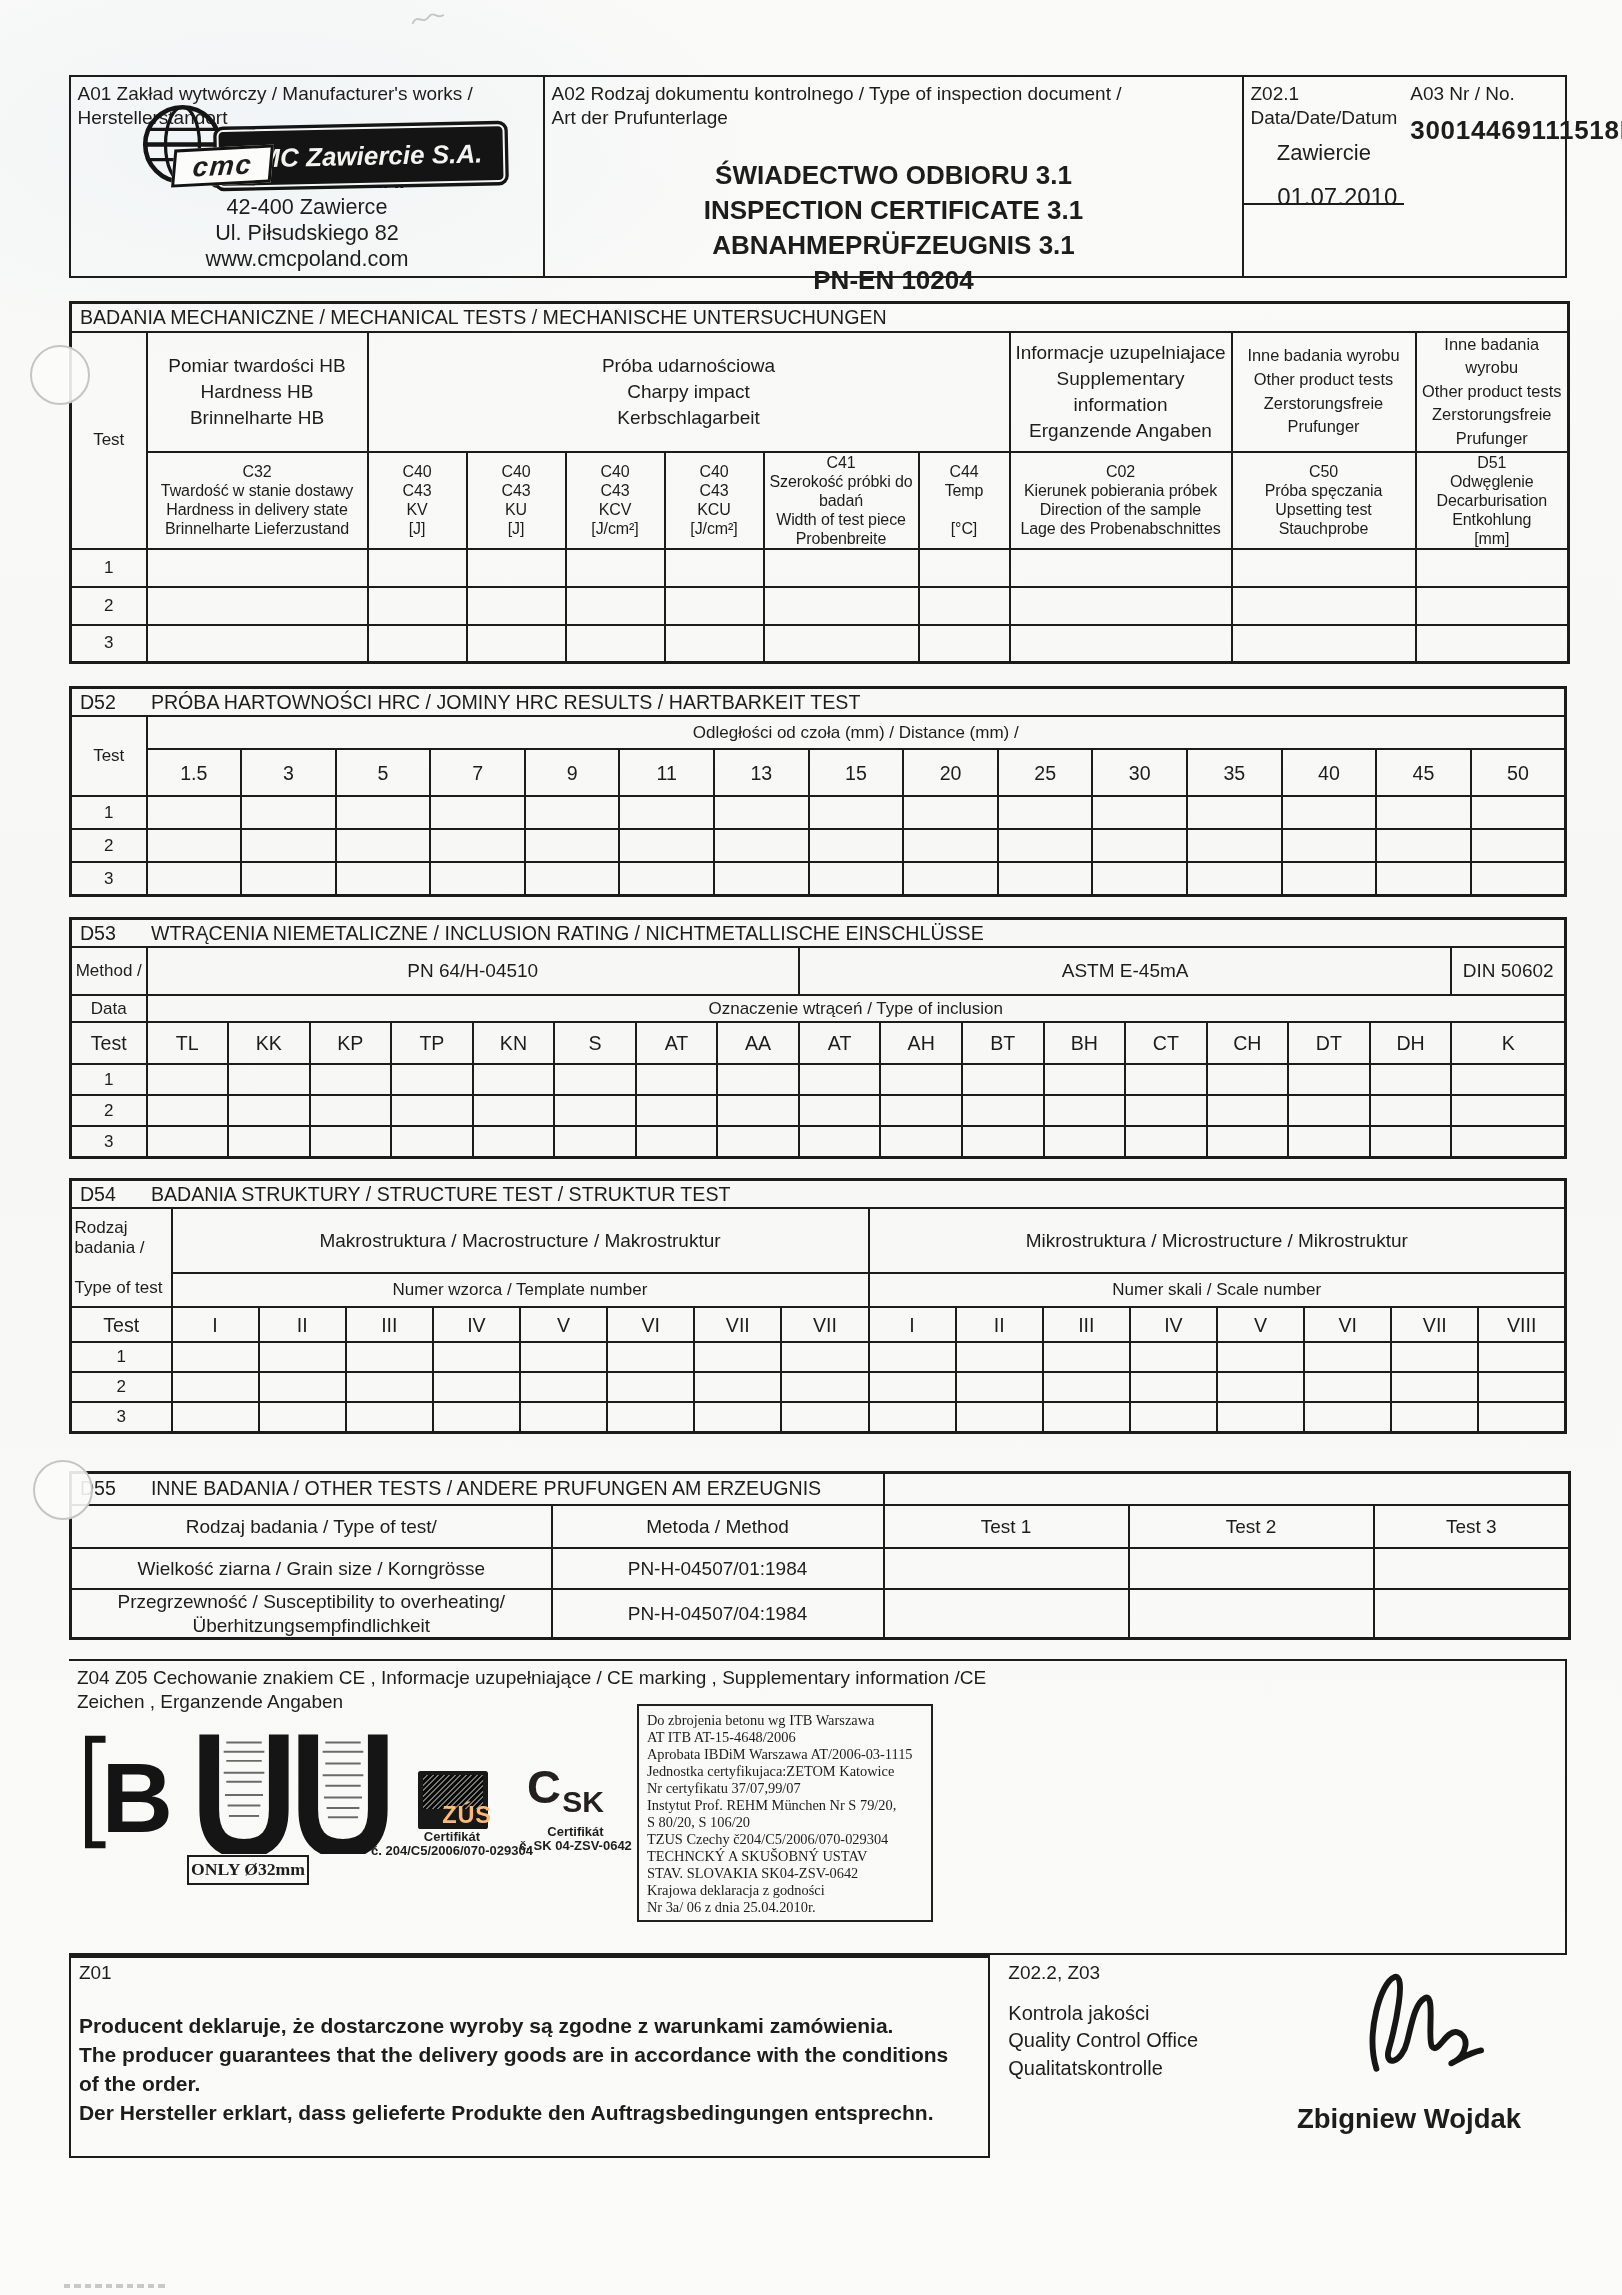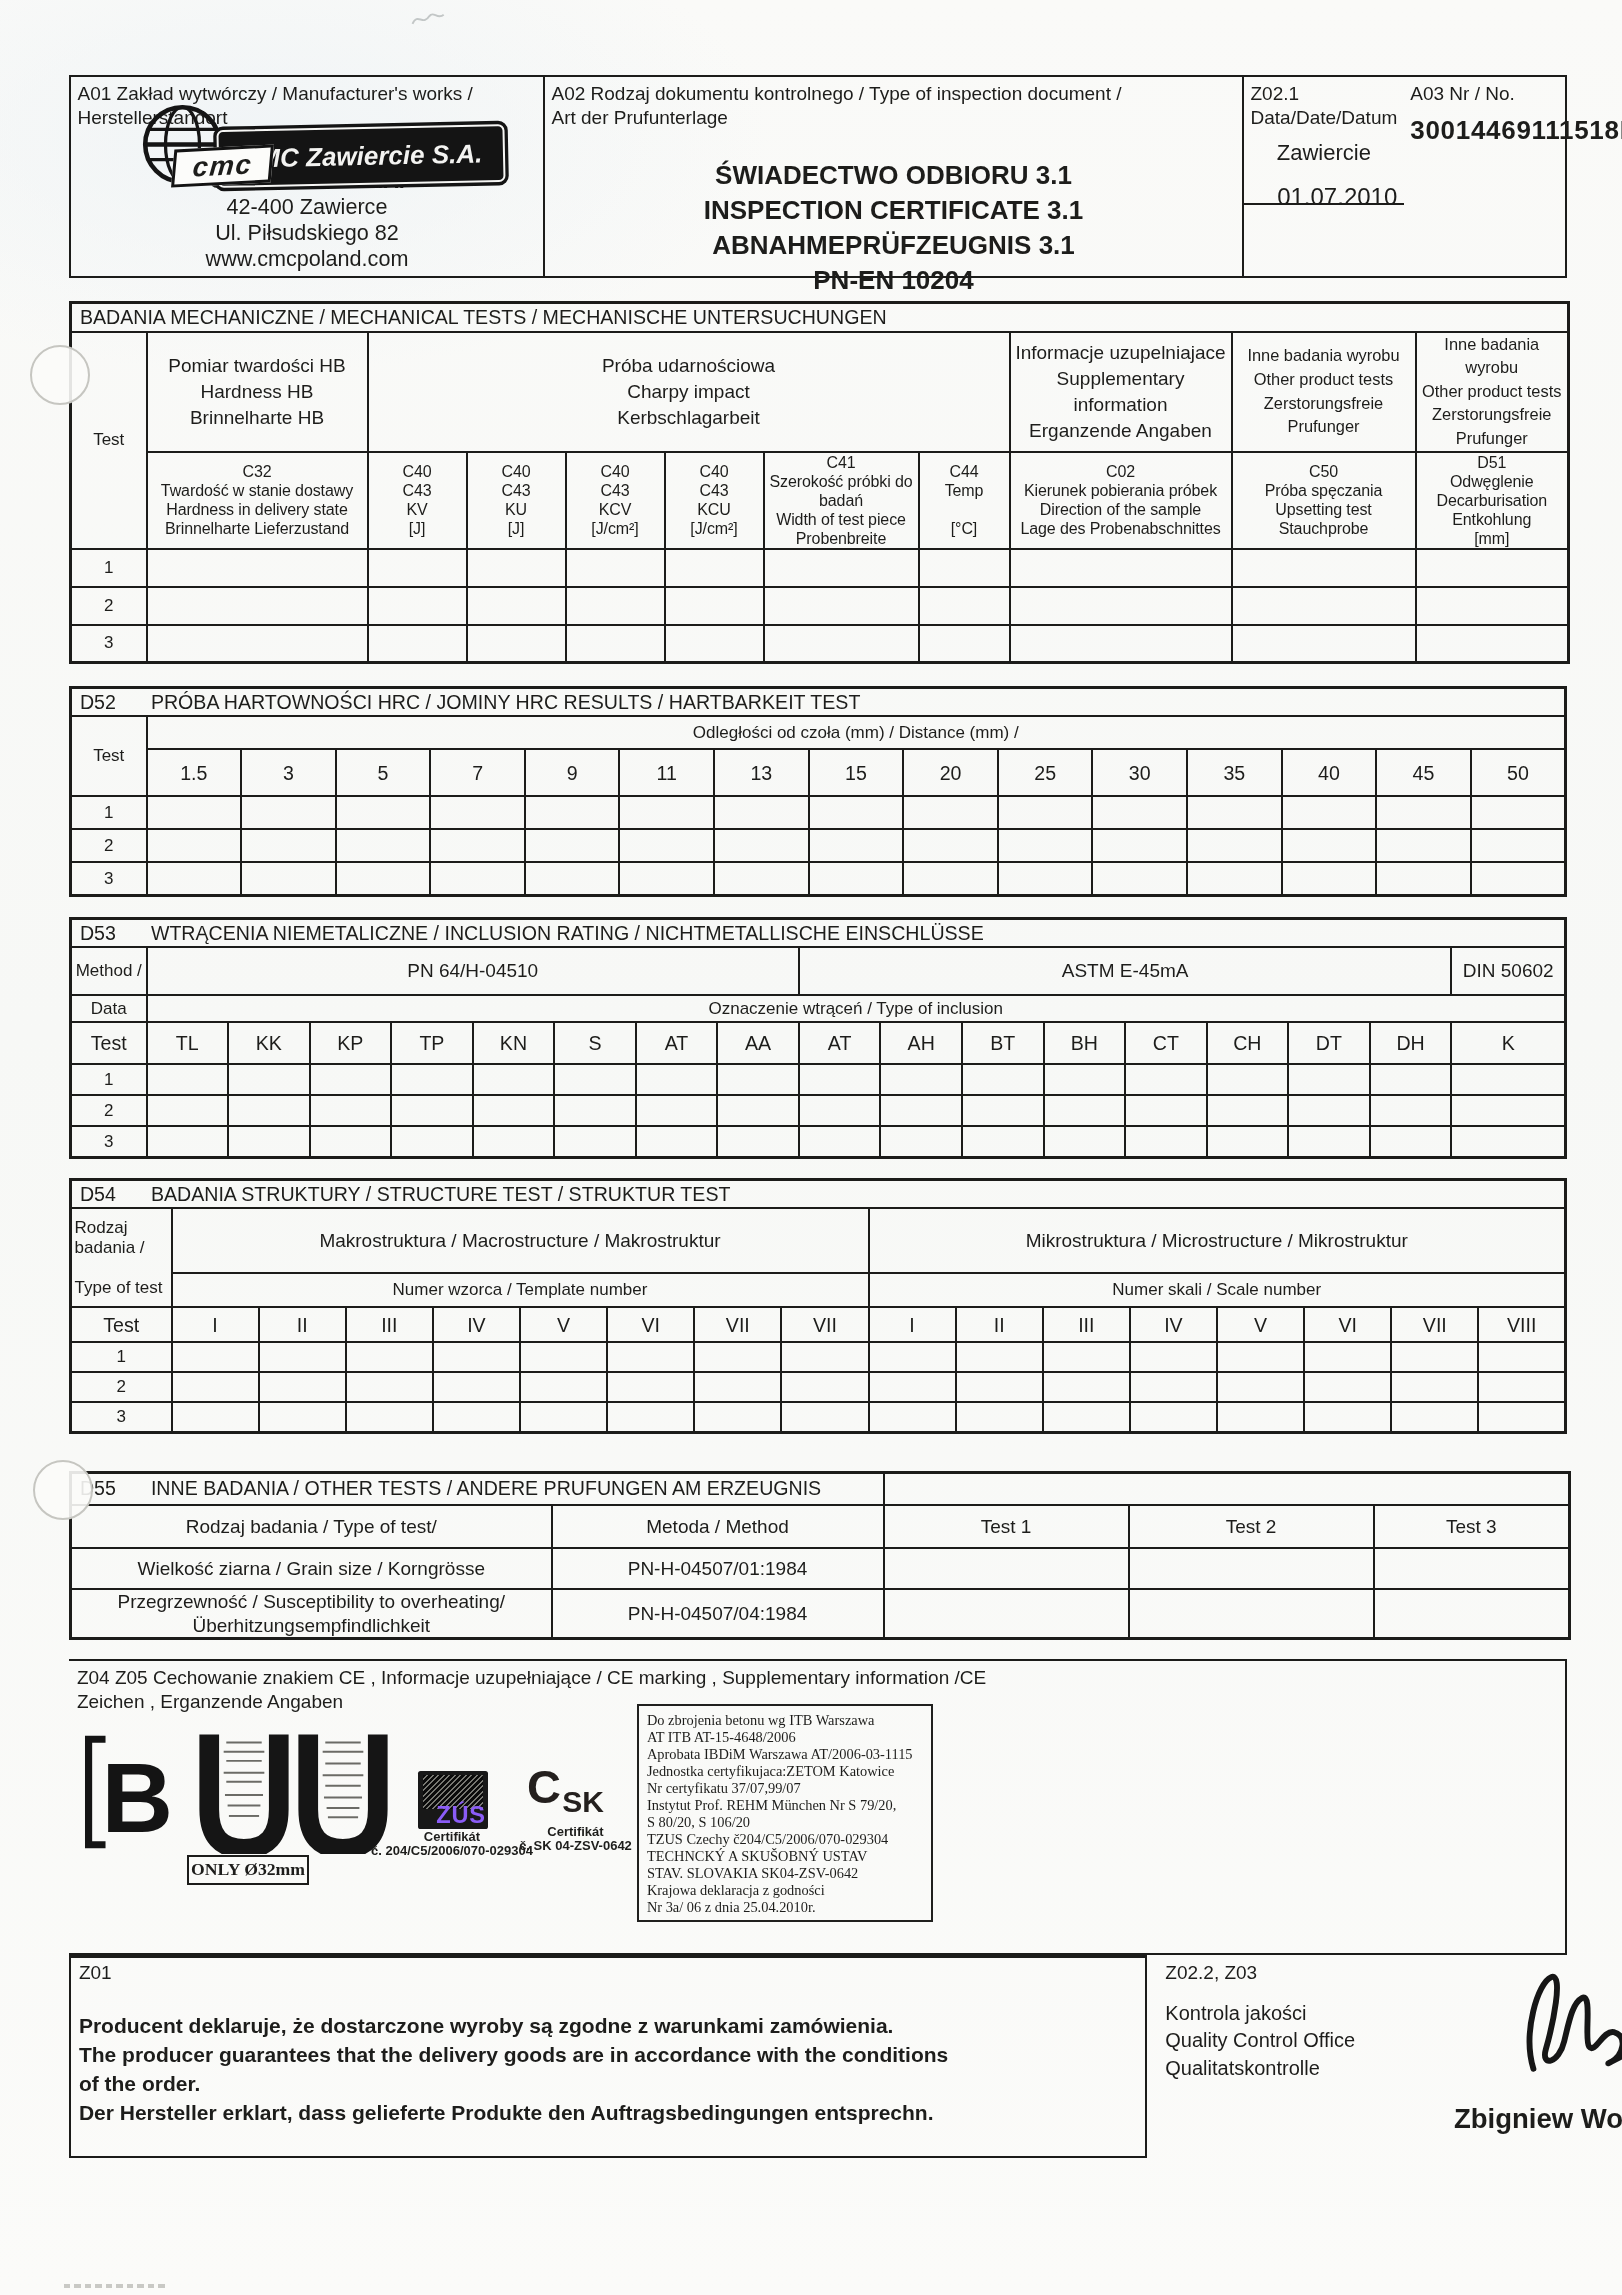--- a/index.html
+++ b/index.html
@@ -81,36 +81,36 @@
   .b-mark { position:absolute; left:13px; top:73px; }
   .u-stamp { position:absolute; top:71px; }
   .u1 { left:127px; } .u2 { left:226px; }
   .only-box { position:absolute; left:118px; top:194px; width:122px; height:30px;
               border:2px solid #1c1c1a; display:flex; align-items:center; justify-content:center;
               font-family:"Liberation Serif", serif; font-weight:bold; font-size:17.7px; }
   .zus-box { position:absolute; left:349px; top:110px; width:70px; height:58px; background:#181818;
              border-radius:2.6px; }
   .zus-hatch { position:absolute; left:5.2px; top:4.6px; right:5.2px; bottom:19.6px;
                background:repeating-linear-gradient(135deg,#0b0b0b 0 2.6px,#787872 2.6px 3.9px); }
-  .zus-text { position:absolute; left:8px; bottom:0px; width:100%; text-align:center;
-              color:#8b5cf6; font-weight:bold; font-size:23.6px; letter-spacing:0.7px; }
+  .zus-text { position:absolute; left:14px; bottom:0px; width:100%; text-align:center;
+              color:#fdba74; font-weight:bold; font-size:23.6px; letter-spacing:0.7px; }
   .zus-caption { position:absolute; left:285px; top:169px; width:196px; text-align:center;
                  font-weight:bold; font-size:13px; line-height:14.4px; }
   .csk { position:absolute; left:458px; top:98px; font-weight:bold; color:#24201e; }
   .csk .c { font-size:47px; }
   .csk .sk { font-size:30px; position:relative; top:9.2px; left:1.3px; }
   .csk-caption { position:absolute; left:428px; top:164px; width:157px; text-align:center;
                  font-weight:bold; font-size:13px; line-height:14.4px; }
   .cert-box { position:absolute; left:568px; top:43px; width:296px; height:218px;
               border:2px solid #20201e; padding:6.5px 7.9px;
               font-family:"Liberation Serif", serif; font-size:14.4px; line-height:17px; }
 
   
   .final-row { display:flex; height:203px; }
-  .z01box { width:1078px; border:2.6px solid #1c1c1a; border-top-width:3.3px; padding:3.9px 7.9px; }
+  .z01box { width:921px; border:2.6px solid #1c1c1a; border-top-width:3.3px; padding:3.9px 7.9px; }
   .z01code { font-size:19px; }
   .declaration { margin-top:27.5px; font-weight:bold; font-size:21px; line-height:29px; }
   .z02area { flex:1; position:relative; padding:6.5px 0 0 18.3px; }
   .qc-lines { margin-top:14.4px; font-size:20px; line-height:27.5px; }
   .signature-svg { position:absolute; left:357px; top:9.2px; }
   .signer { position:absolute; left:236px; top:148px; width:366px; text-align:center;
             font-weight:bold; font-size:27.5px; }
 
   
   .punch { position:absolute; width:60px; height:60px; border-radius:50%;

